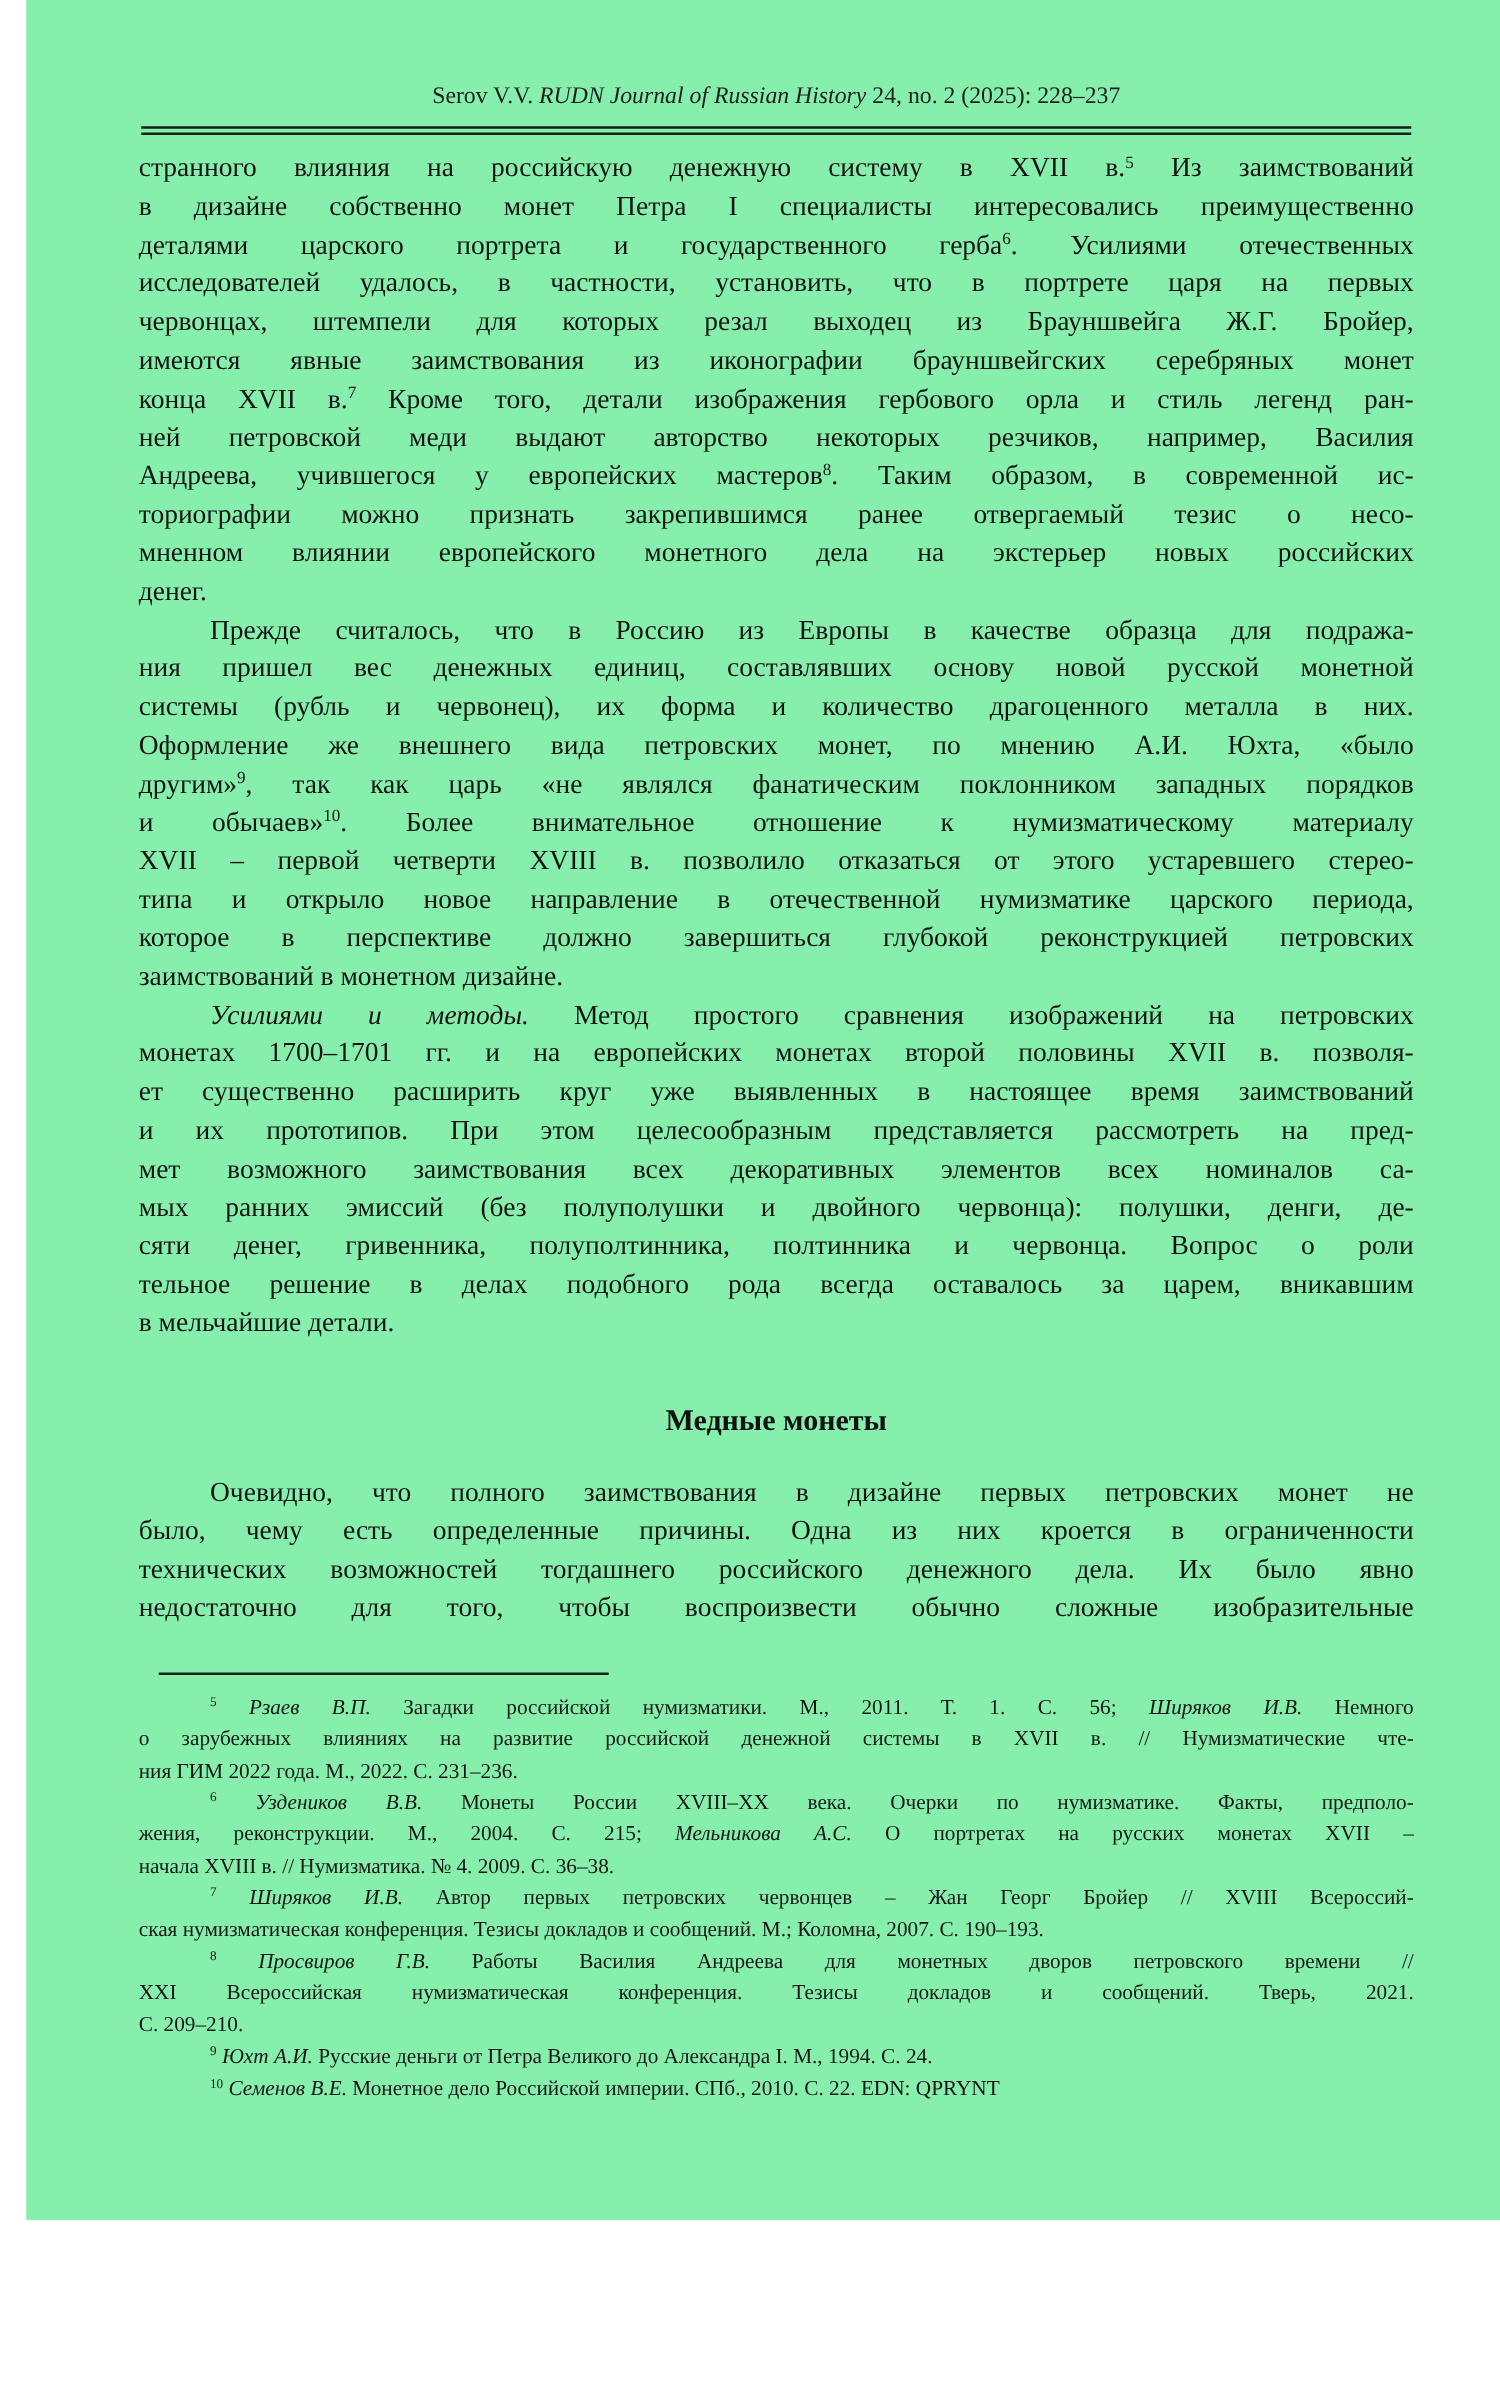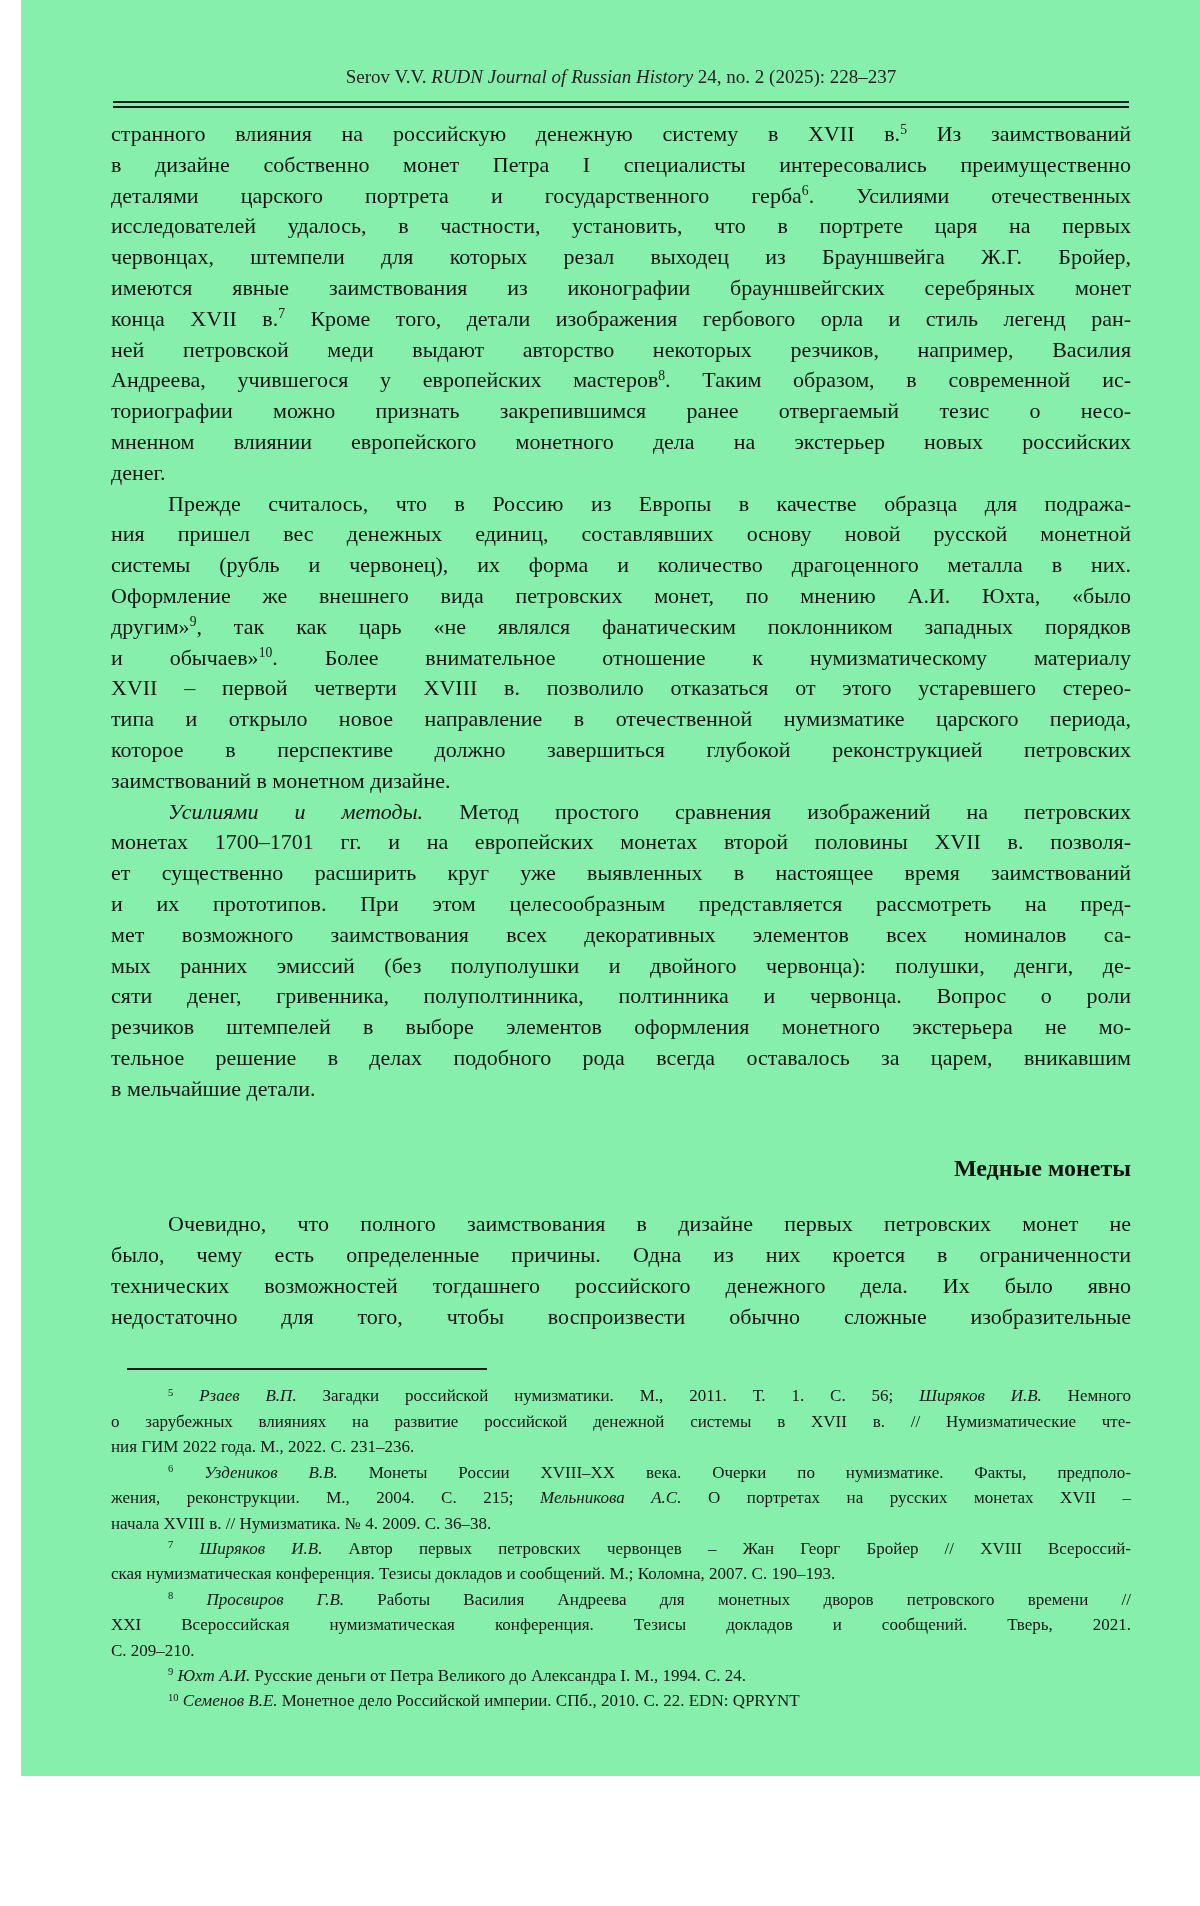--- a/index.html
+++ b/index.html
@@ -33,21 +33,21 @@
     color: #141414;
   }
   .line {
     text-align: justify;
     text-align-last: justify;
     white-space: normal;
   }
   .line.end { text-align-last: left; }
   .line.indent { text-indent: 57px; }
   .section-heading {
-    text-align: right;
+    text-align: center;
     font-weight: bold;
     font-size: 24px;
     margin: 48px 0 26px 0;
     color: #111;
   }
   .footnote-separator {
     margin: 36px 0 0 106px;
     width: 360px;
     border-top: 2px solid #1c1c1c;
   }
@@ -118,21 +118,20 @@
         <div class="line end">заимствований в монетном дизайне.</div>
       </div>
       <div class="paragraph">
         <div class="line indent"><i>Усилиями и методы.</i> Метод простого сравнения изображений на петровских</div>
         <div class="line">монетах 1700–1701 гг. и на европейских монетах второй половины XVII в. позволя-</div>
         <div class="line">ет существенно расширить круг уже выявленных в настоящее время заимствований</div>
         <div class="line">и их прототипов. При этом целесообразным представляется рассмотреть на пред-</div>
         <div class="line">мет возможного заимствования всех декоративных элементов всех номиналов са-</div>
         <div class="line">мых ранних эмиссий (без полуполушки и двойного червонца): полушки, денги, де-</div>
         <div class="line">сяти денег, гривенника, полуполтинника, полтинника и червонца. Вопрос о роли</div>
-        <div class="line">резчиков штемпелей в выборе элементов оформления монетного экстерьера не мо-</div>
         <div class="line">тельное решение в делах подобного рода всегда оставалось за царем, вникавшим</div>
         <div class="line end">в мельчайшие детали.</div>
       </div>
       <div class="section-heading">Медные монеты</div>
       <div class="paragraph">
         <div class="line indent">Очевидно, что полного заимствования в дизайне первых петровских монет не</div>
         <div class="line">было, чему есть определенные причины. Одна из них кроется в ограниченности</div>
         <div class="line">технических возможностей тогдашнего российского денежного дела. Их было явно</div>
         <div class="line">недостаточно для того, чтобы воспроизвести обычно сложные изобразительные</div>
       </div>

